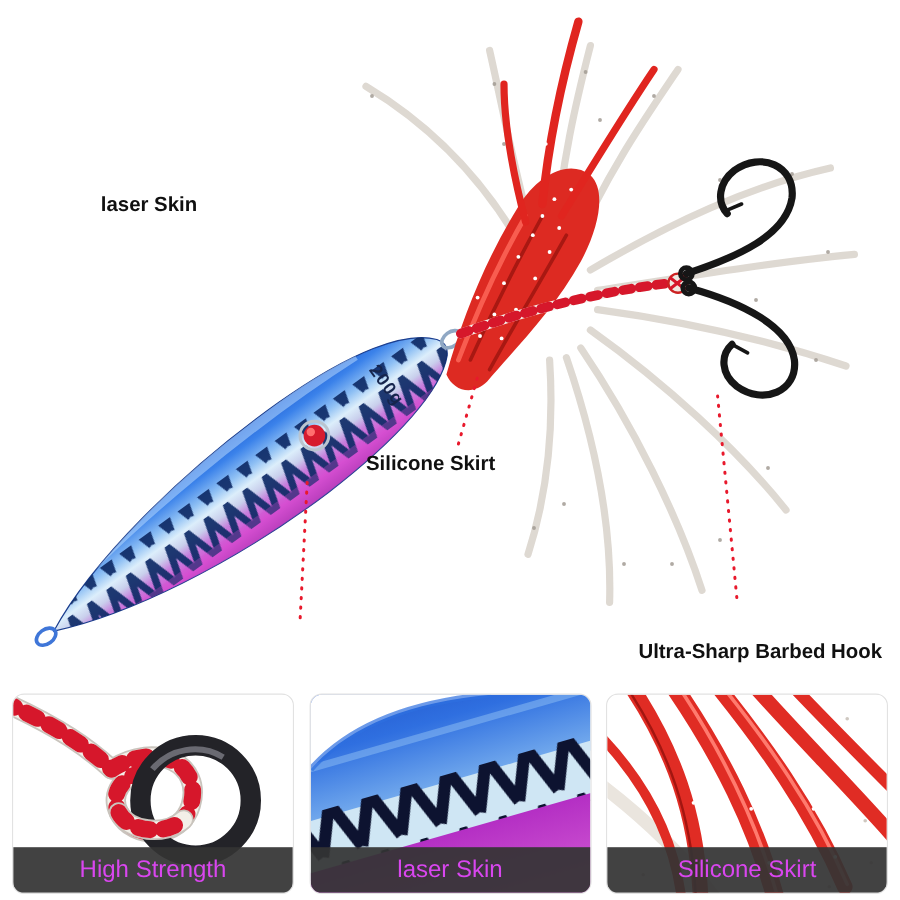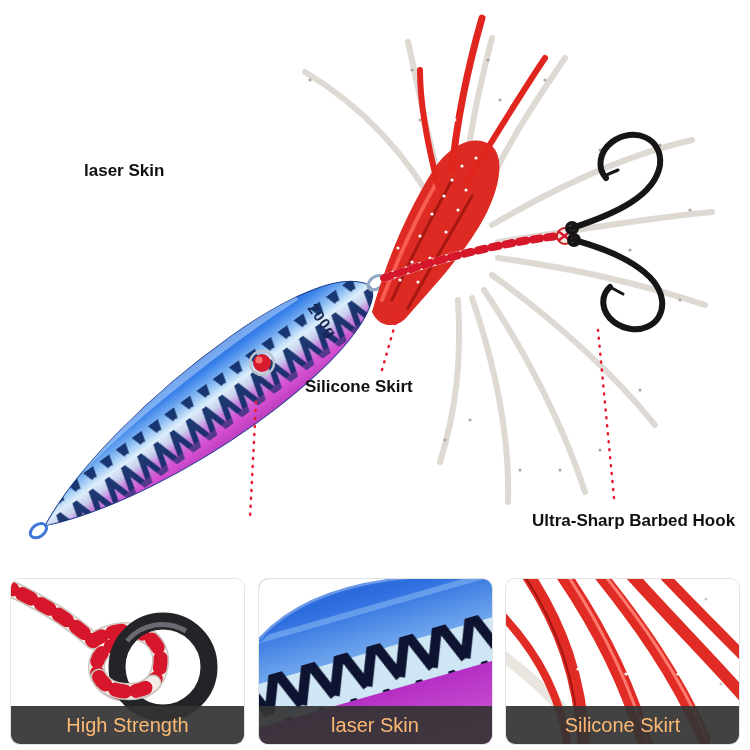--- a/index.html
+++ b/index.html
@@ -6,21 +6,21 @@
   .stage{position:relative;width:750px;height:750px;background:#ffffff;overflow:hidden;
          font-family:"Liberation Sans",sans-serif;}
   .scene-svg{position:absolute;top:0;left:0;}
   .annotation{position:absolute;font-weight:700;font-size:17px;color:#101010;line-height:1.25;white-space:nowrap;}
   .gallery{position:absolute;top:578px;left:0;width:750px;display:flex;justify-content:space-between;
            padding:0 10px;box-sizing:border-box;}
   .card{position:relative;width:235px;height:167px;border:1px solid #e2e2e2;border-radius:10px;
         overflow:hidden;background:#fff;box-sizing:border-box;}
   .card svg{display:block;}
   .caption{position:absolute;left:0;right:0;bottom:0;height:38px;background:rgba(52,52,52,0.93);
-           color:#fdba74;display:flex;align-items:center;justify-content:center;font-size:20px;font-weight:400;margin-top:39px;}
+           color:#d946ef;display:flex;align-items:center;justify-content:center;font-size:20px;font-weight:400;margin-top:39px;}
 </style>
 </head>
 <body>
 
 <div class="stage">
 
   <svg class="scene-svg" width="750" height="578" viewBox="0 0 750 578">
     <defs>
       <linearGradient id="bodyGrad" gradientUnits="userSpaceOnUse" x1="0" y1="-46" x2="0" y2="46">
         <stop offset="0" stop-color="#1f5fd6"></stop>
@@ -148,21 +148,21 @@
       <path d="M256,402 L250,518"></path>
       <path d="M382,370 L398,314"></path>
       <path d="M614,498 L598,330"></path>
     </g>
   </svg>
 
   <div class="annotation" style="left:84px;top:160px;">laser Skin</div>
 
   <div class="annotation" style="left:305px;top:376px;">Silicone Skirt</div>
 
-  <div class="annotation" style="left:532px;top:510px;">Ultra-Sharp Barbed Hook</div>
+  <div class="annotation" style="left:532px;top:532px;">Ultra-Sharp Barbed Hook</div>
 
   <div class="annotation" style="left:200px;top:524px;">
   </div>
 
   <div class="gallery">
 
     <div class="card">
       <svg width="233" height="165" viewBox="0 0 233 165">
         <rect width="233" height="165" fill="#ffffff"></rect>
 

